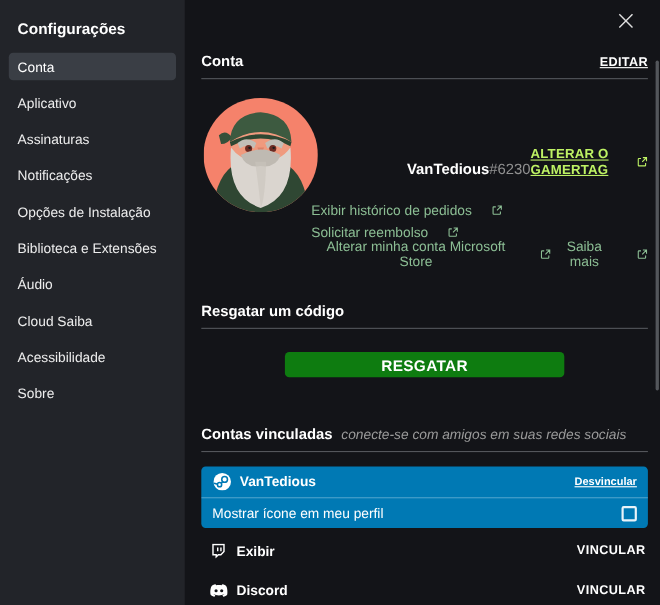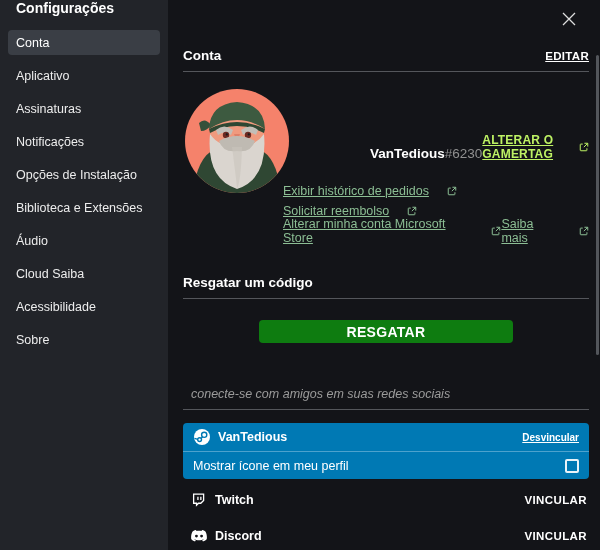--- a/index.html
+++ b/index.html
@@ -18,21 +18,21 @@
   body{
     background:var(--bg-main);
     color:#fff;
     font-family:"Liberation Sans",sans-serif;
     position:relative;
   }
   
   .sidebar{
     position:absolute;left:0;top:0;width:168px;height:550px;
     background:var(--bg-sidebar);
-    padding-top:0;
+    padding-top:18px;
   }
   .sidebar-title{
     font-size:14px;font-weight:bold;
     padding:0 16px 14px 16px;
   }
   .nav-item{
     margin:0 8px 8px 8px;
     height:25px;
     display:flex;align-items:center;
     padding-left:8px;
@@ -75,22 +75,22 @@
   .gamertag{font-size:13.5px;font-weight:bold;margin-left:87px}
   .gamertag-suffix{font-weight:normal;color:#909090}
   .change-gamertag{
     margin-left:auto;font-size:12px;font-weight:600;
     color:#bef264;text-decoration:underline;letter-spacing:.2px;cursor:pointer;
     display:inline-flex;align-items:center;gap:21px;
   }
   .profile-links{margin-top:20px}
   .plink-row{display:flex;align-items:center;height:20px}
   .green-link{
-    color:var(--link-green);font-size:12.5px;text-decoration:underline;
-    cursor:pointer;display:inline-flex;align-items:center;gap:18px;
+    color:var(--link-green);font-size:12.5px;
+    cursor:pointer;display:inline-flex;align-items:center;gap:18px;text-align:center;
   }
   .plink-right{margin-left:auto}
   .ext-icon{flex:0 0 auto;display:inline-block}
   
   .sec-redeem{margin-top:34px}
   .redeem-btn{
     display:block;margin:21px auto 0 auto;
     width:254px;height:23px;
     background:var(--button-green);color:#fff;
     border:none;border-radius:4px;
@@ -260,20 +260,21 @@
   <div class="sec-redeem">
     <div class="section-head">
       <span class="section-title">Resgatar um código</span>
     </div>
     <div class="divider"></div>
     <button class="redeem-btn">RESGATAR</button>
   </div>
 
   <div class="sec-linked">
     <div class="section-head" style="justify-content:flex-start">
+      <span class="section-title">Contas vinculadas</span>
       <span class="section-sub">conecte-se com amigos em suas redes sociais</span>
     </div>
     <div class="divider"></div>
 
     <div class="steam-card">
       <div class="card-row">
         <span class="provider-icon">
           <svg width="16" height="16" viewBox="0 0 16 16">
             <circle cx="8" cy="8" r="8" fill="#fff"></circle>
             <circle cx="10.2" cy="5.8" r="2.6" fill="none" stroke="#0079B4" stroke-width="1.4"></circle>
@@ -290,21 +291,21 @@
       </div>
     </div>
 
     <div class="provider-row">
       <span class="provider-icon">
         <svg width="13" height="14" viewBox="0 0 16 17">
           <path d="M2 1.2 H14.3 V9 L10.8 12.5 H8 L5.6 14.9 V12.5 H2 Z" fill="none" stroke="#fff" stroke-width="1.6"></path>
           <path d="M7.3 4.5 V8.6 M10.9 4.5 V8.6" stroke="#fff" stroke-width="1.6"></path>
         </svg>
       </span>
-      <span class="provider-name">Twitch</span>
+      <span class="provider-name">Exibir</span>
       <span class="link-action">VINCULAR</span>
     </div>
 
     <div class="provider-row">
       <span class="provider-icon">
         <svg width="16" height="12" viewBox="0 0 20 15">
           <path fill="#fff" d="M7 1.2 C8.6 0.8 11.4 0.8 13 1.2 L13.9 0.1 C16 0.5 17.6 1.3 18.4 2.4 C19.8 4.8 20.2 9.2 19.6 11.7 C18.3 13.2 16.6 14 15 14.4 L14 12.7 C14.9 12.4 15.7 12 16.3 11.3 C14.6 12.3 12.3 12.9 10 12.9 C7.7 12.9 5.4 12.3 3.7 11.3 C4.3 12 5.1 12.4 6 12.7 L5 14.4 C3.4 14 1.7 13.2 0.4 11.7 C-0.2 9.2 0.2 4.8 1.6 2.4 C2.4 1.3 4 0.5 6.1 0.1 Z"></path>
           <circle cx="6.8" cy="7.6" r="1.8" fill="#131418"></circle>
           <circle cx="13.2" cy="7.6" r="1.8" fill="#131418"></circle>
         </svg>

